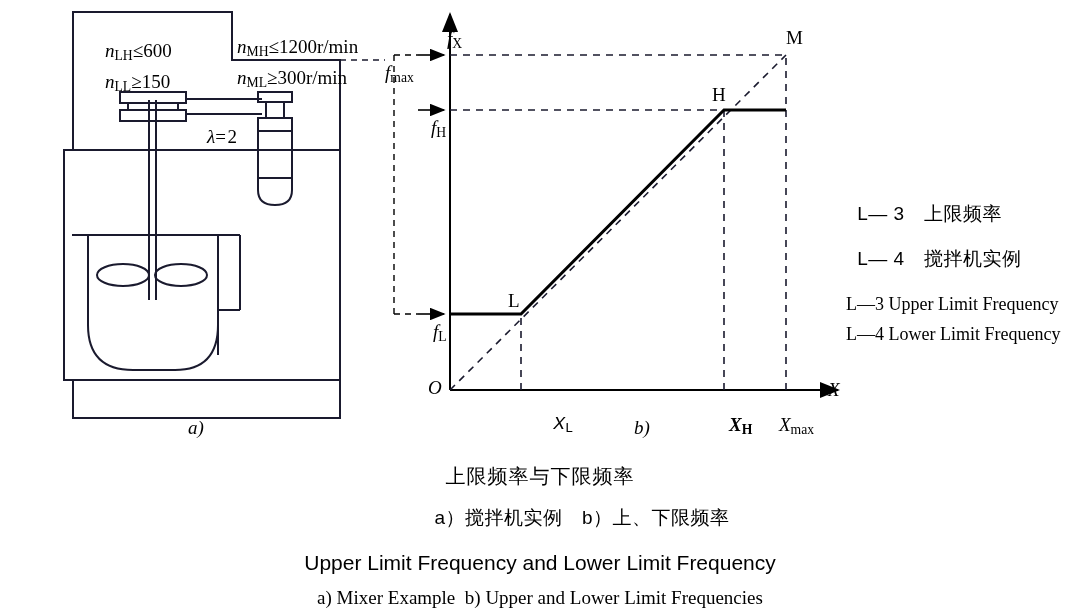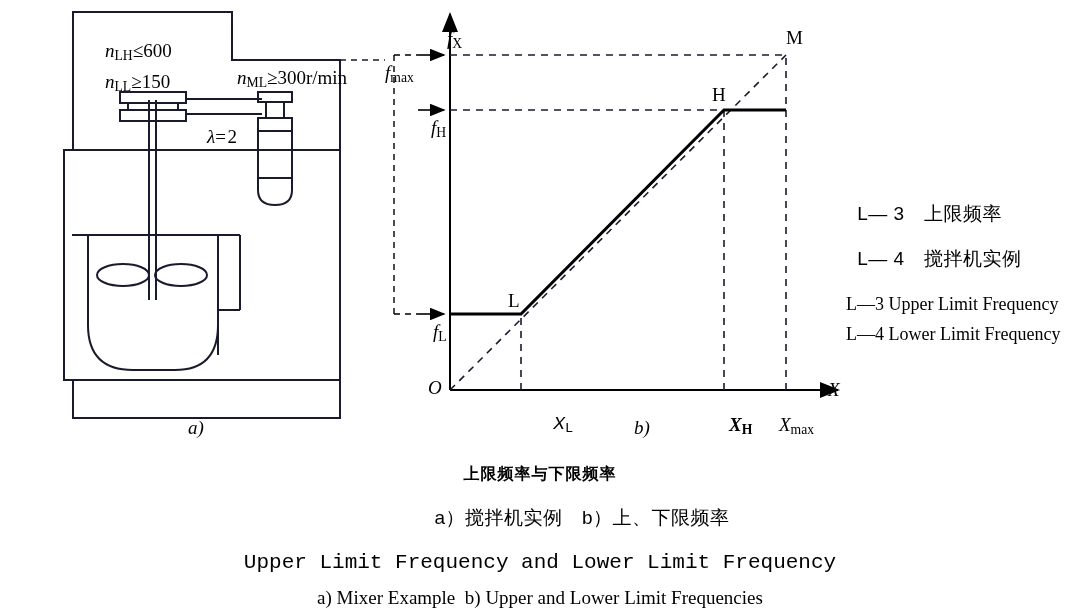--- a/index.html
+++ b/index.html
@@ -41,31 +41,31 @@
     letter-spacing: 0.5px;
   }
   .legend-en {
     font-family: "Liberation Serif", serif;
     font-size: 18px;
   }
 
   
   .caption-cn-title {
     font-family: "Liberation Sans", sans-serif;
-    font-size: 16px;
-    font-weight: bold;
+    font-size: 20px;
+    font-weight: normal;
     letter-spacing: 1px;
   }
   .caption-cn-sub {
     font-family: "Liberation Sans", sans-serif;
     font-size: 19px;
     letter-spacing: 0.5px;
   }
   .caption-en-title {
-    font-family: Liberation Mono, monospace;
+    font-family: Liberation Sans, sans-serif;
     font-size: 21px;
   }
   .caption-en-sub {
     font-family: "Liberation Serif", serif;
     font-size: 19px;
   }
 
   .sub { font-size: 0.72em; vertical-align: -0.25em; }
 
   .axis-label { font-size: 19px; font-style: italic; }
@@ -160,20 +160,23 @@
   </svg>
 
   <div class="lbl spec-label" style="left:86px; top:22px;">
     <span class="italic">n</span><span class="sub">LH</span><span>≤</span><span>600</span>
   </div>
 
   <div class="lbl spec-label" style="left:86px; top:53px;">
     <span class="italic">n</span><span class="sub">LL</span><span>≥</span><span>150</span>
   </div>
 
+  <div class="lbl spec-label" style="left:218px; top:18px;">
+    <span class="italic">n</span><span class="sub">MH</span><span>≤</span><span>1200r/min</span>
+  </div>
 
   <div class="lbl spec-label" style="left:218px; top:49px;">
     <span class="italic">n</span><span class="sub">ML</span><span>≥</span><span>300r/min</span>
   </div>
 
   <div class="lbl spec-label" style="left:188px; top:108px;">
     <span class="italic">λ</span><span>=</span> <span>2</span>
   </div>
 
   <div class="lbl panel-label" style="left:188px; top:418px;">a)</div>

